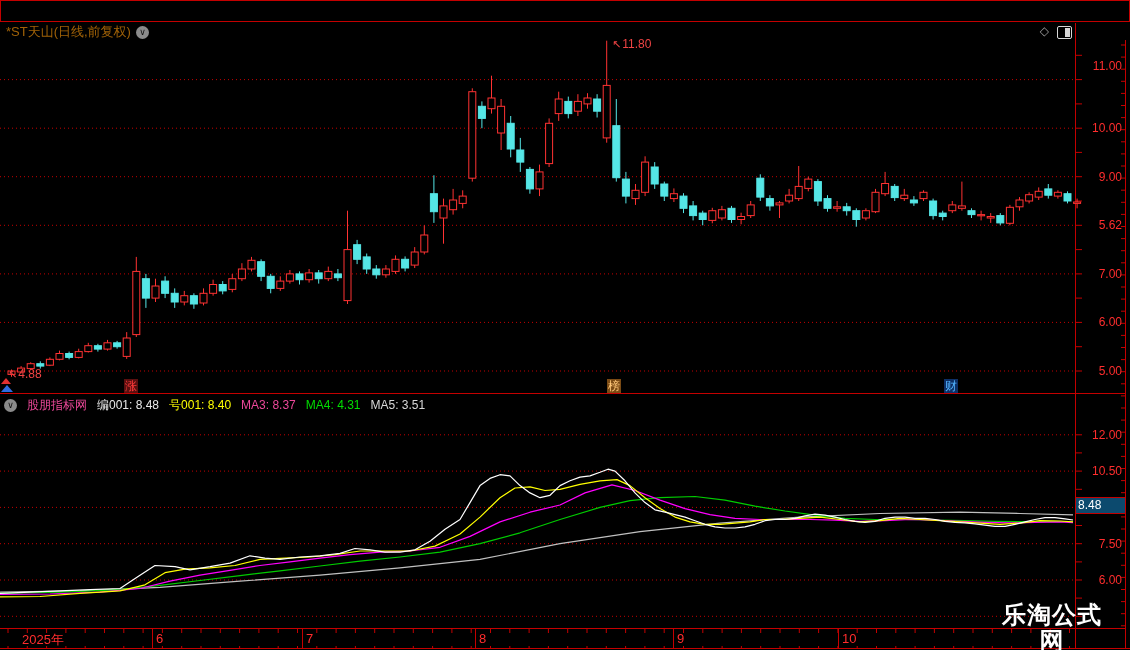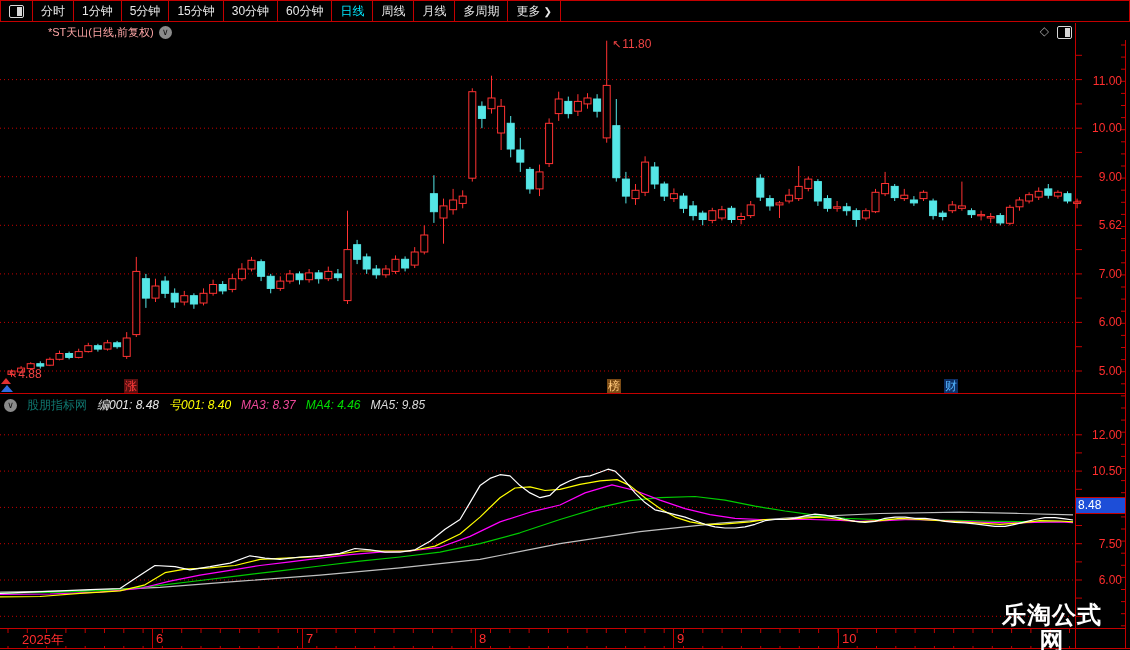--- a/index.html
+++ b/index.html
@@ -10,21 +10,21 @@
   .tb-group{display:flex;height:100%;}
   .tb-cell{display:flex;align-items:center;padding:0 8px;font-size:12px;color:#e8e8e8;
     border-right:1px solid #c40000;white-space:nowrap;cursor:default;}
   .tb-cell.rt{border-right:none;border-left:1px solid #c40000;}
   .tb-cell.active{color:#00e8ff;}
   .win-icon{position:relative;display:inline-block;width:13px;height:11px;border:1px solid #d8d8d8;border-radius:2px;}
   .win-icon i{position:absolute;right:1px;top:1px;bottom:1px;width:5px;background:#d8d8d8;}
   .chev{font-size:10px;color:#e8e8e8;margin-left:3px;}
   
   #titlerow{position:absolute;left:6px;top:24px;height:16px;display:flex;align-items:center;z-index:5;}
-  #title-label{color:#fca5a5;font-size:11px;margin-left:42px;}
+  #title-label{color:#a16207;font-size:13px;}
   .circle-icon{display:inline-block;width:13px;height:13px;border-radius:50%;background:#8b8b8b;
     color:#111;font-size:9px;line-height:13px;text-align:center;margin-left:5px;}
   #title-icons{position:absolute;right:58px;top:25px;display:flex;gap:8px;z-index:5;}
   .diamond-icon{color:#9a9a9a;font-size:12px;line-height:13px;}
   
   #chart-svg{position:absolute;left:0;top:0;z-index:1;}
   .y-label{position:absolute;width:44px;text-align:right;color:#ff2d2d;font-size:12px;z-index:2;}
   .x-label{position:absolute;color:#ff2d2d;font-size:13px;z-index:2;}
   
   .annot{position:absolute;color:#ef4444;font-size:12px;z-index:3;white-space:nowrap;}
@@ -32,24 +32,24 @@
   .hot-badge{position:absolute;top:379px;width:14px;height:14px;font-size:12px;line-height:14px;
     text-align:center;z-index:3;cursor:default;}
   #tri-icon{position:absolute;left:1px;top:378px;width:12px;height:14px;z-index:3;}
   #tri-icon .t1{width:0;height:0;border-left:5px solid transparent;border-right:5px solid transparent;
     border-bottom:6px solid #e03030;}
   #tri-icon .t2{width:0;height:0;border-left:6px solid transparent;border-right:6px solid transparent;
     border-bottom:7px solid #2e6cdf;margin-top:1px;}
   
   #ind-header{position:absolute;left:4px;top:397px;height:16px;display:flex;align-items:center;
     gap:10px;z-index:5;font-size:12px;}
-  #ind-name{color:#0f766e;}
-  .ind-field{white-space:nowrap;font-style:italic;}
-  
-  #price-badge{position:absolute;left:1076px;top:497px;width:47px;height:15px;background:#1d4ed8;
+  #ind-name{color:#ec4899;}
+  .ind-field{white-space:nowrap;}
+  
+  #price-badge{position:absolute;left:1076px;top:497px;width:47px;height:15px;background:#0c4a6e;
     border-top:1px solid #c40000;border-bottom:1px solid #c40000;color:#fff;font-size:12px;
     line-height:15px;padding-left:2px;box-sizing:content-box;z-index:4;}
   
   #watermark{position:absolute;left:994px;top:602px;width:116px;text-align:center;z-index:6;color:#fff;}
   #wm1{font-size:24px;font-weight:bold;letter-spacing:1px;line-height:26px;}
 </style>
 </head>
 <body>
 
 <svg id="chart-svg" width="1130" height="650" viewBox="0 0 1130 650">
@@ -487,38 +487,20 @@
     <line x1="1077.1" y1="198.6" x2="1077.1" y2="208.3" stroke="#ff3232" stroke-width="1"></line>
     <rect x="1073.6" y="202" width="7" height="1.4000000000000057" fill="#000" stroke="#ff3232" stroke-width="1"></rect>
     <polyline points="0,592.1 80,590.9 160,587.3 240,581.2 320,575.2 400,567.9 480,559.4 560,543.7 640,531.6 720,523.1 800,517.1 880,513.5 960,512.2 1020,513.5 1073,514.9" fill="none" stroke="#c0c0c0" stroke-width="1.2" stroke-linejoin="round"></polyline>
     <polyline points="0,593.3 60,592.1 120,589.7 160,585.3 200,580.5 240,575.6 280,570.8 320,566 360,561.1 400,557 440,552.2 480,543.7 520,532.8 560,519.5 600,507.4 630,500.6 660,497.7 695,496.5 725,500.1 755,506.2 785,511 815,515.1 845,518.3 875,519.5 905,519.5 935,520 965,520.7 995,521.4 1025,521.7 1055,521.4 1073,521.9" fill="none" stroke="#00cc00" stroke-width="1.2" stroke-linejoin="round"></polyline>
     <polyline points="0,594.5 50,594 100,592.1 140,588.5 170,581.2 200,575.2 230,570.3 260,565.5 290,561.9 320,558.2 350,554.6 380,552.2 410,551 440,547.3 470,536.4 500,521.9 530,512.2 560,505 585,492.9 612,484.9 635,490.5 660,500.1 685,508.6 710,514.7 735,518.3 760,519.5 785,519.5 810,519.5 835,520.2 860,521.4 885,520.7 910,519.5 935,520.2 960,521.4 985,522.4 1010,522.9 1035,522.4 1060,521.9 1073,522.6" fill="none" stroke="#ff00ff" stroke-width="1.2" stroke-linejoin="round"></polyline>
     <polyline points="0,596.9 40,596.5 80,593.3 120,590.9 145,584.8 165,572.7 185,569.1 210,567.9 235,565.5 260,559.4 285,558.2 310,557 335,554.6 360,551 385,551 410,551 435,546.1 460,534 480,517.1 500,497.7 515,488 530,486.8 545,490.5 560,489.3 580,484.4 600,480.8 617,479.6 630,485.6 645,497.7 660,508.6 675,517.1 690,521.9 705,524.3 720,524.3 735,523.1 750,521.9 765,519.5 780,519.5 800,518.3 820,517.1 840,519.5 860,521.9 880,520.7 900,518.3 920,519.5 940,520.7 960,521.9 980,523.1 1000,524.3 1020,523.1 1040,520.7 1060,521 1073,521.9" fill="none" stroke="#ffff00" stroke-width="1.2" stroke-linejoin="round"></polyline>
     <polyline points="0,593.3 30,592.1 60,590.9 90,589.7 120,588.5 140,575.2 155,565.5 175,566.7 190,569.8 210,566.7 230,563.1 250,555.8 265,558.2 280,559.4 300,557 320,555.8 340,553.4 355,548.5 370,549.8 385,552.2 400,552.2 415,549.8 430,541.3 445,529.2 460,519.5 470,502.6 480,485.6 490,478.4 500,474.7 510,475.9 520,485.6 530,492.9 540,497.7 550,495.3 560,485.6 570,480.8 580,477.1 590,475.9 600,472.3 608,469.2 615,471.1 625,480.8 635,492.9 645,502.6 655,509.8 665,512.2 675,514.7 685,517.1 695,520.7 705,524.3 715,526.8 725,528 735,528 745,526.8 755,524.3 765,520.7 775,519.5 785,519.5 795,518.3 805,515.9 815,514.2 825,515.1 835,517.1 845,519.5 855,521.4 865,522.4 875,521.4 885,518.3 895,517.1 905,517.1 915,518.3 925,518.3 935,519.5 945,521.4 955,522.4 965,522.9 975,523.9 985,525.1 995,526.3 1005,526.3 1015,524.3 1025,521.9 1035,519.5 1045,517.6 1055,517.6 1065,518.8 1073,520" fill="none" stroke="#ffffff" stroke-width="1.2" stroke-linejoin="round"></polyline>
   </svg>
 
 <div id="toolbar">
-  <div class="tb-group" id="tb-left">
-    <div class="tb-cell">
-      <span class="win-icon">
-          <i></i>
-        </span>
-    </div>
-  <div class="tb-cell">分时</div>
-      <div class="tb-cell">1分钟</div>
-      <div class="tb-cell">5分钟</div>
-      <div class="tb-cell">15分钟</div>
-      <div class="tb-cell">30分钟</div>
-      <div class="tb-cell">60分钟</div>
-      <div class="tb-cell active">日线</div>
-      <div class="tb-cell">周线</div>
-      <div class="tb-cell">月线</div>
-      <div class="tb-cell">多周期</div>
-      <div class="tb-cell">更多<span class="chev">❯</span></div>
-    </div>
 </div>
 
 <div id="titlerow">
   <span id="title-label">*ST天山(日线,前复权)</span>
   <span class="circle-icon">∨</span>
 </div>
 <div id="title-icons">
   <span class="diamond-icon">◇</span>
   <span class="win-icon" style="margin-top:1px">
       <i></i>
@@ -536,35 +518,35 @@
   <div class="t1"></div>
     <div class="t2"></div>
 </div>
 
 <div id="ind-header">
   <span class="circle-icon" style="margin-left:0">∨</span>
   <span id="ind-name">股朋指标网</span>
 <span class="ind-field" style="color: rgb(232, 232, 232);">编001: 8.48</span>
     <span class="ind-field" style="color: rgb(255, 255, 0);">号001: 8.40</span>
     <span class="ind-field" style="color: #ec4899;">MA3: 8.37</span>
-    <span class="ind-field" style="color: rgb(0, 221, 0);">MA4: 4.46</span>
-    <span class="ind-field" style="color: rgb(216, 216, 216);">MA5: 9.85</span>
+    <span class="ind-field" style="color: rgb(0, 221, 0);">MA4: 4.31</span>
+    <span class="ind-field" style="color: rgb(216, 216, 216);">MA5: 3.51</span>
   </div>
 
 <div id="price-badge">8.48</div>
 
 <div id="watermark">
   <div id="wm1">乐淘公式网</div>
 
 </div>
 
 <div class="hot-badge" style="left: 124px; background: rgb(90, 15, 15); color: rgb(255, 59, 59);">涨</div>
 <div class="hot-badge" style="left: 607px; background: rgb(122, 74, 20); color: rgb(255, 200, 122);">榜</div>
 <div class="hot-badge" style="left: 944px; background: rgb(13, 47, 102); color: rgb(83, 180, 255);">财</div>
-<div class="y-label" style="left: 1078px; top: 74px;">11.00</div>
+<div class="y-label" style="left: 1078px; top: 59px;">11.00</div>
 <div class="y-label" style="left: 1078px; top: 121.2px;">10.00</div>
 <div class="y-label" style="left: 1078px; top: 169.7px;">9.00</div>
 <div class="y-label" style="left: 1078px; top: 218.3px;">5.62</div>
 <div class="y-label" style="left: 1078px; top: 266.9px;">7.00</div>
 <div class="y-label" style="left: 1078px; top: 315.4px;">6.00</div>
 <div class="y-label" style="left: 1078px; top: 364px;">5.00</div>
 <div class="y-label" style="left: 1078px; top: 427.8px; text-align: right;">12.00</div>
 <div class="y-label" style="left: 1078px; top: 464.1px;">10.50</div>
 <div class="y-label" style="left: 1078px; top: 536.7px;">7.50</div>
 <div class="y-label" style="left: 1078px; top: 573px;">6.00</div>

